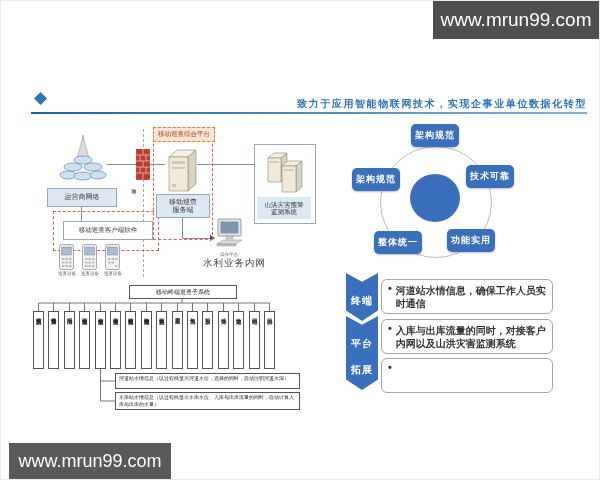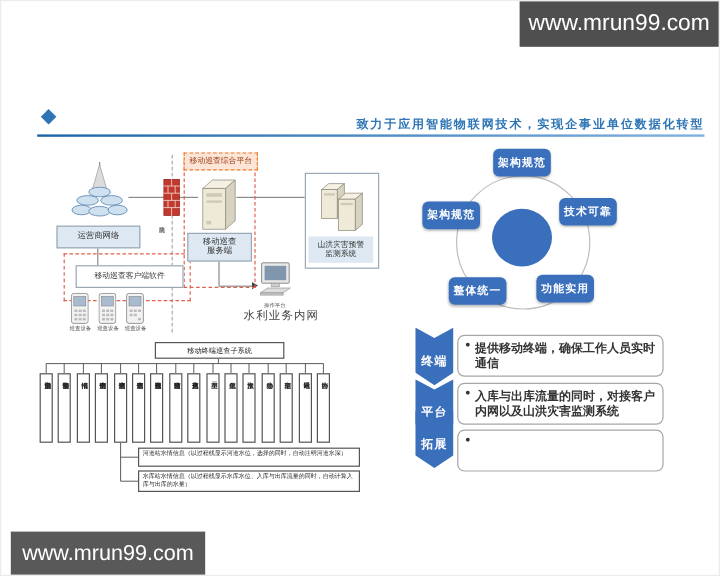--- a/index.html
+++ b/index.html
@@ -299,21 +299,21 @@
     <div class="abs pr-box" style="left:37px;top:112px;">整体统一</div>
     <div class="abs pr-box" style="left:110px;top:110px;">功能实用</div>
   </div>
 
   <div class="abs road">
     <div class="abs chev" style="left:7px;top:4px;">
       <span>终端</span>
     </div>
     <div class="abs step-box" style="left:42px;top:10px;">
       <span class="bullet">•</span>
-      <span class="txt">提供移动终端，确保工作人员实时通信</span>
+      <span class="txt">河道站水情信息，确保工作人员实时通信</span>
     </div>
 
     <div class="abs chev" style="left:7px;top:47px;">
       <span>平台</span>
     </div>
     <div class="abs step-box" style="left:42px;top:50px;">
       <span class="bullet">•</span>
       <span class="txt">入库与出库流量的同时，对接客户内网以及山洪灾害监测系统</span>
     </div>
 

